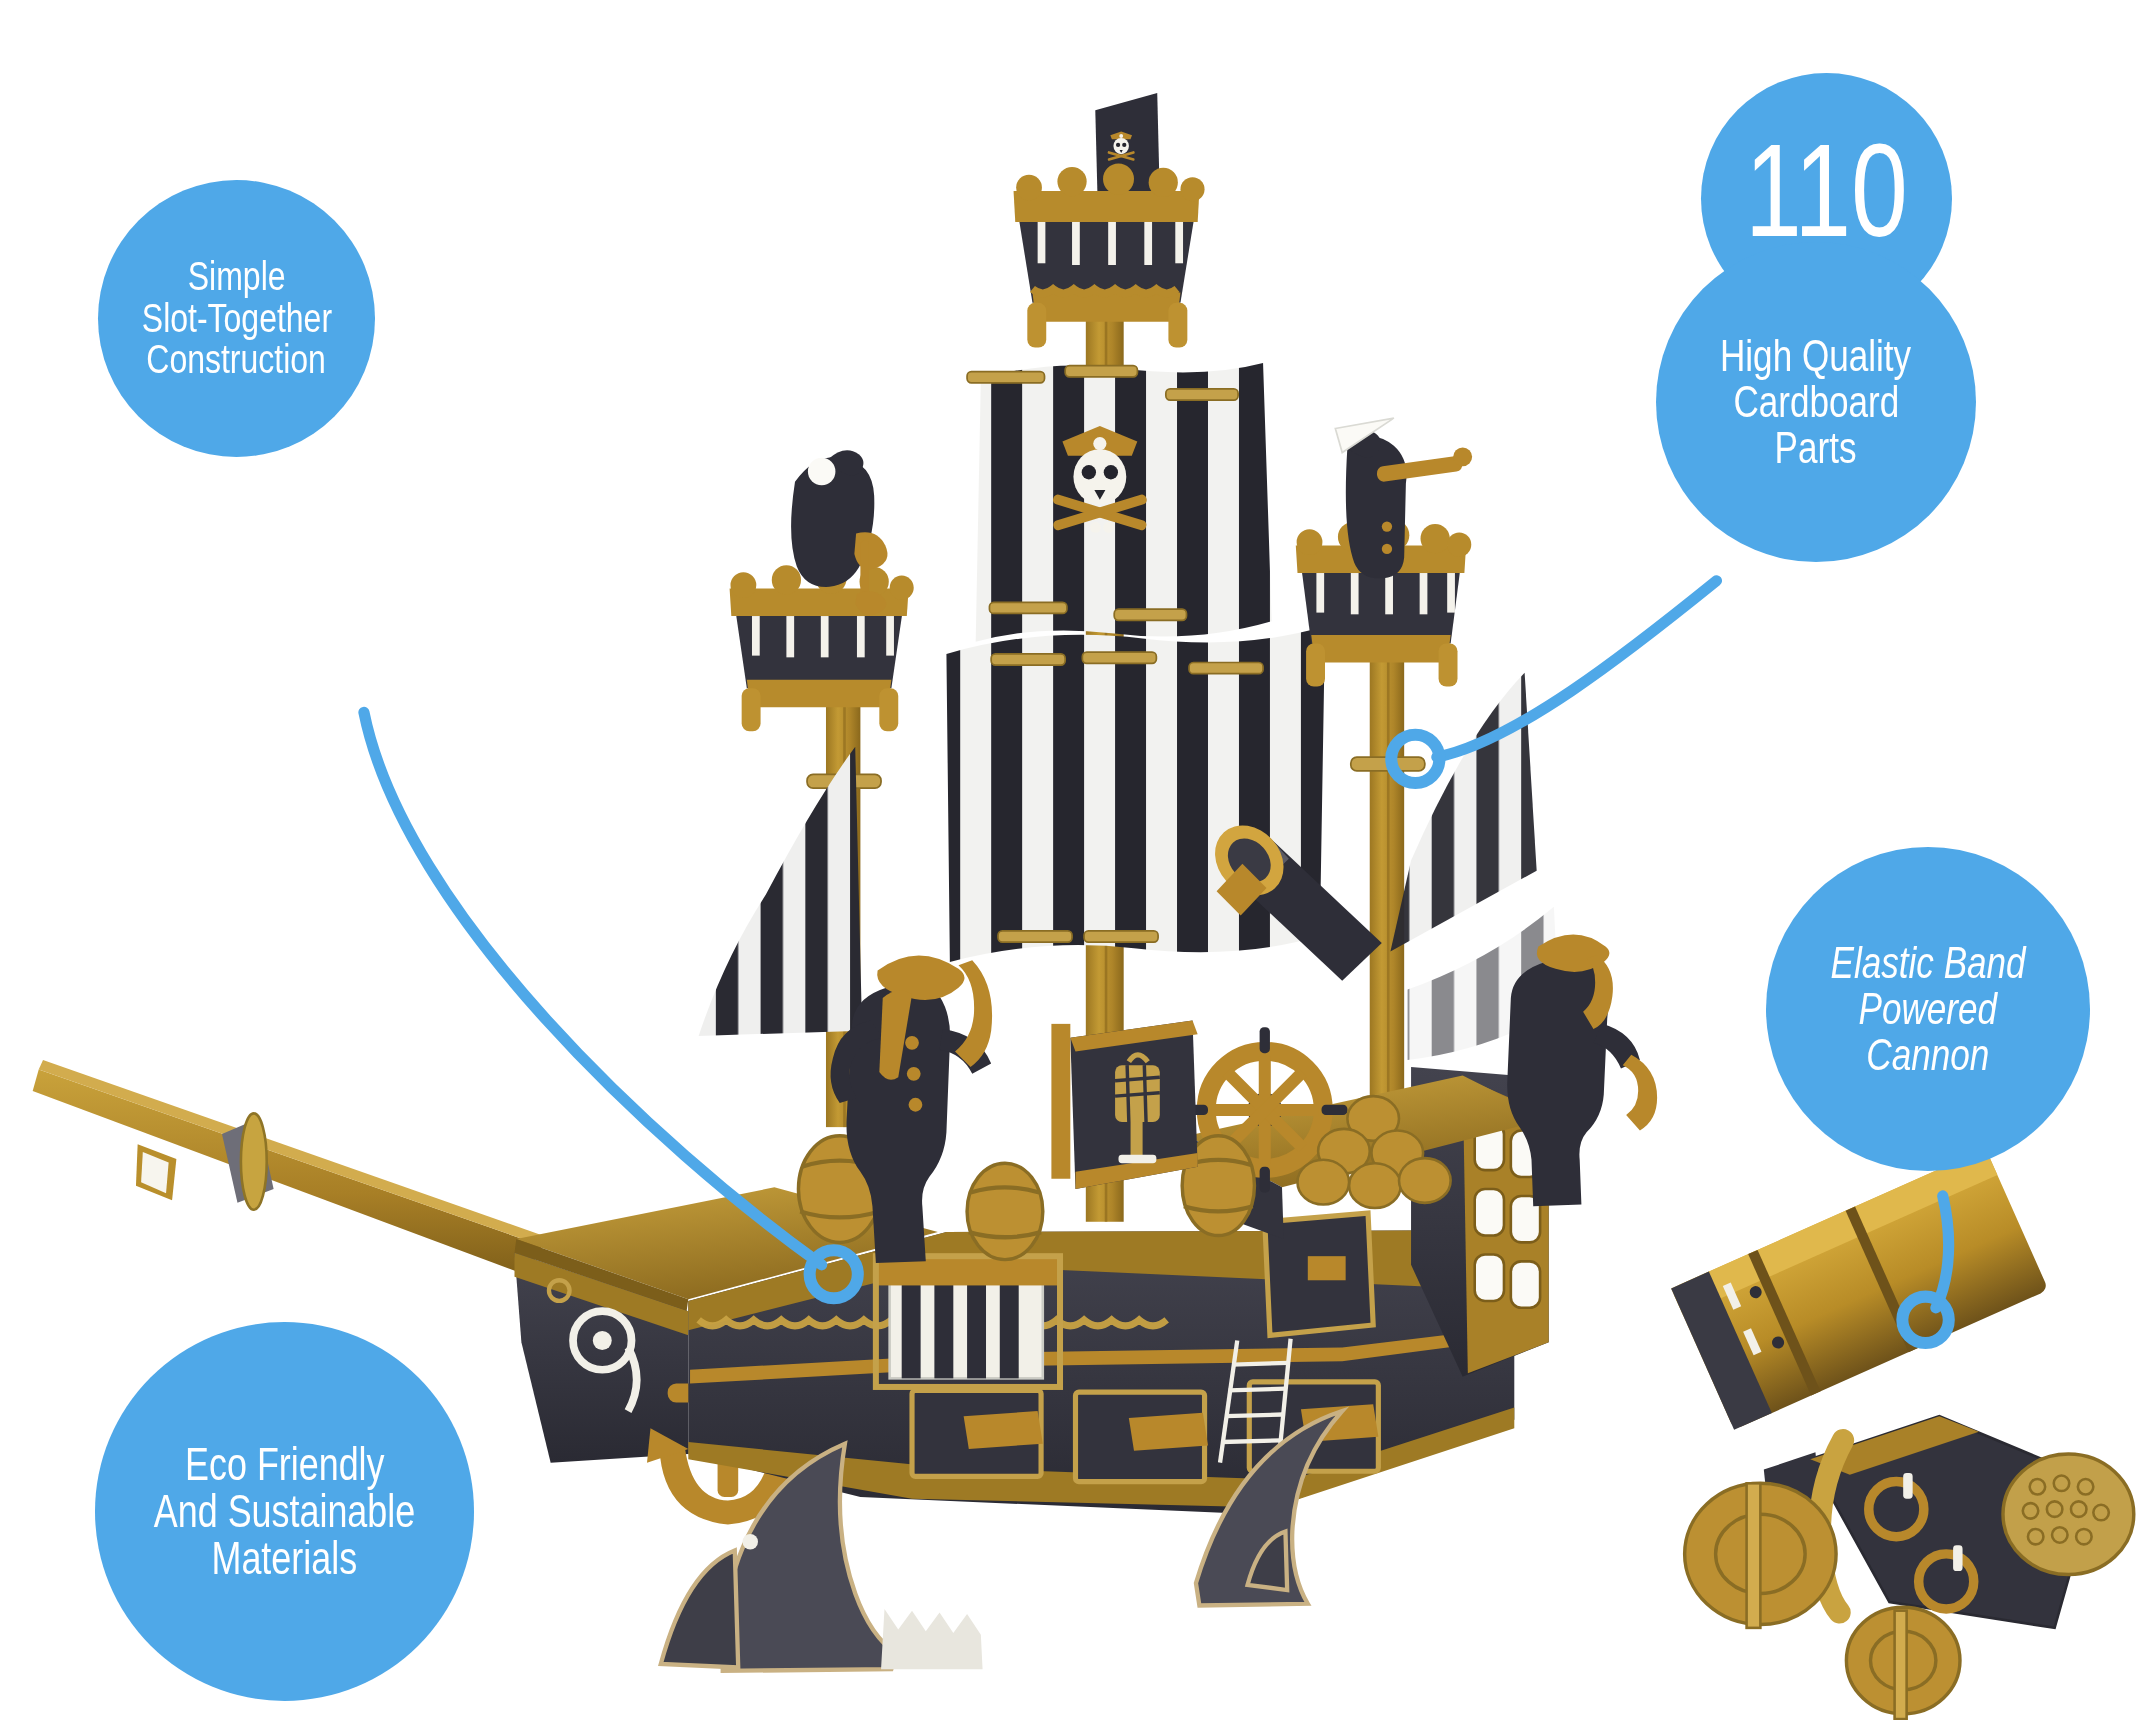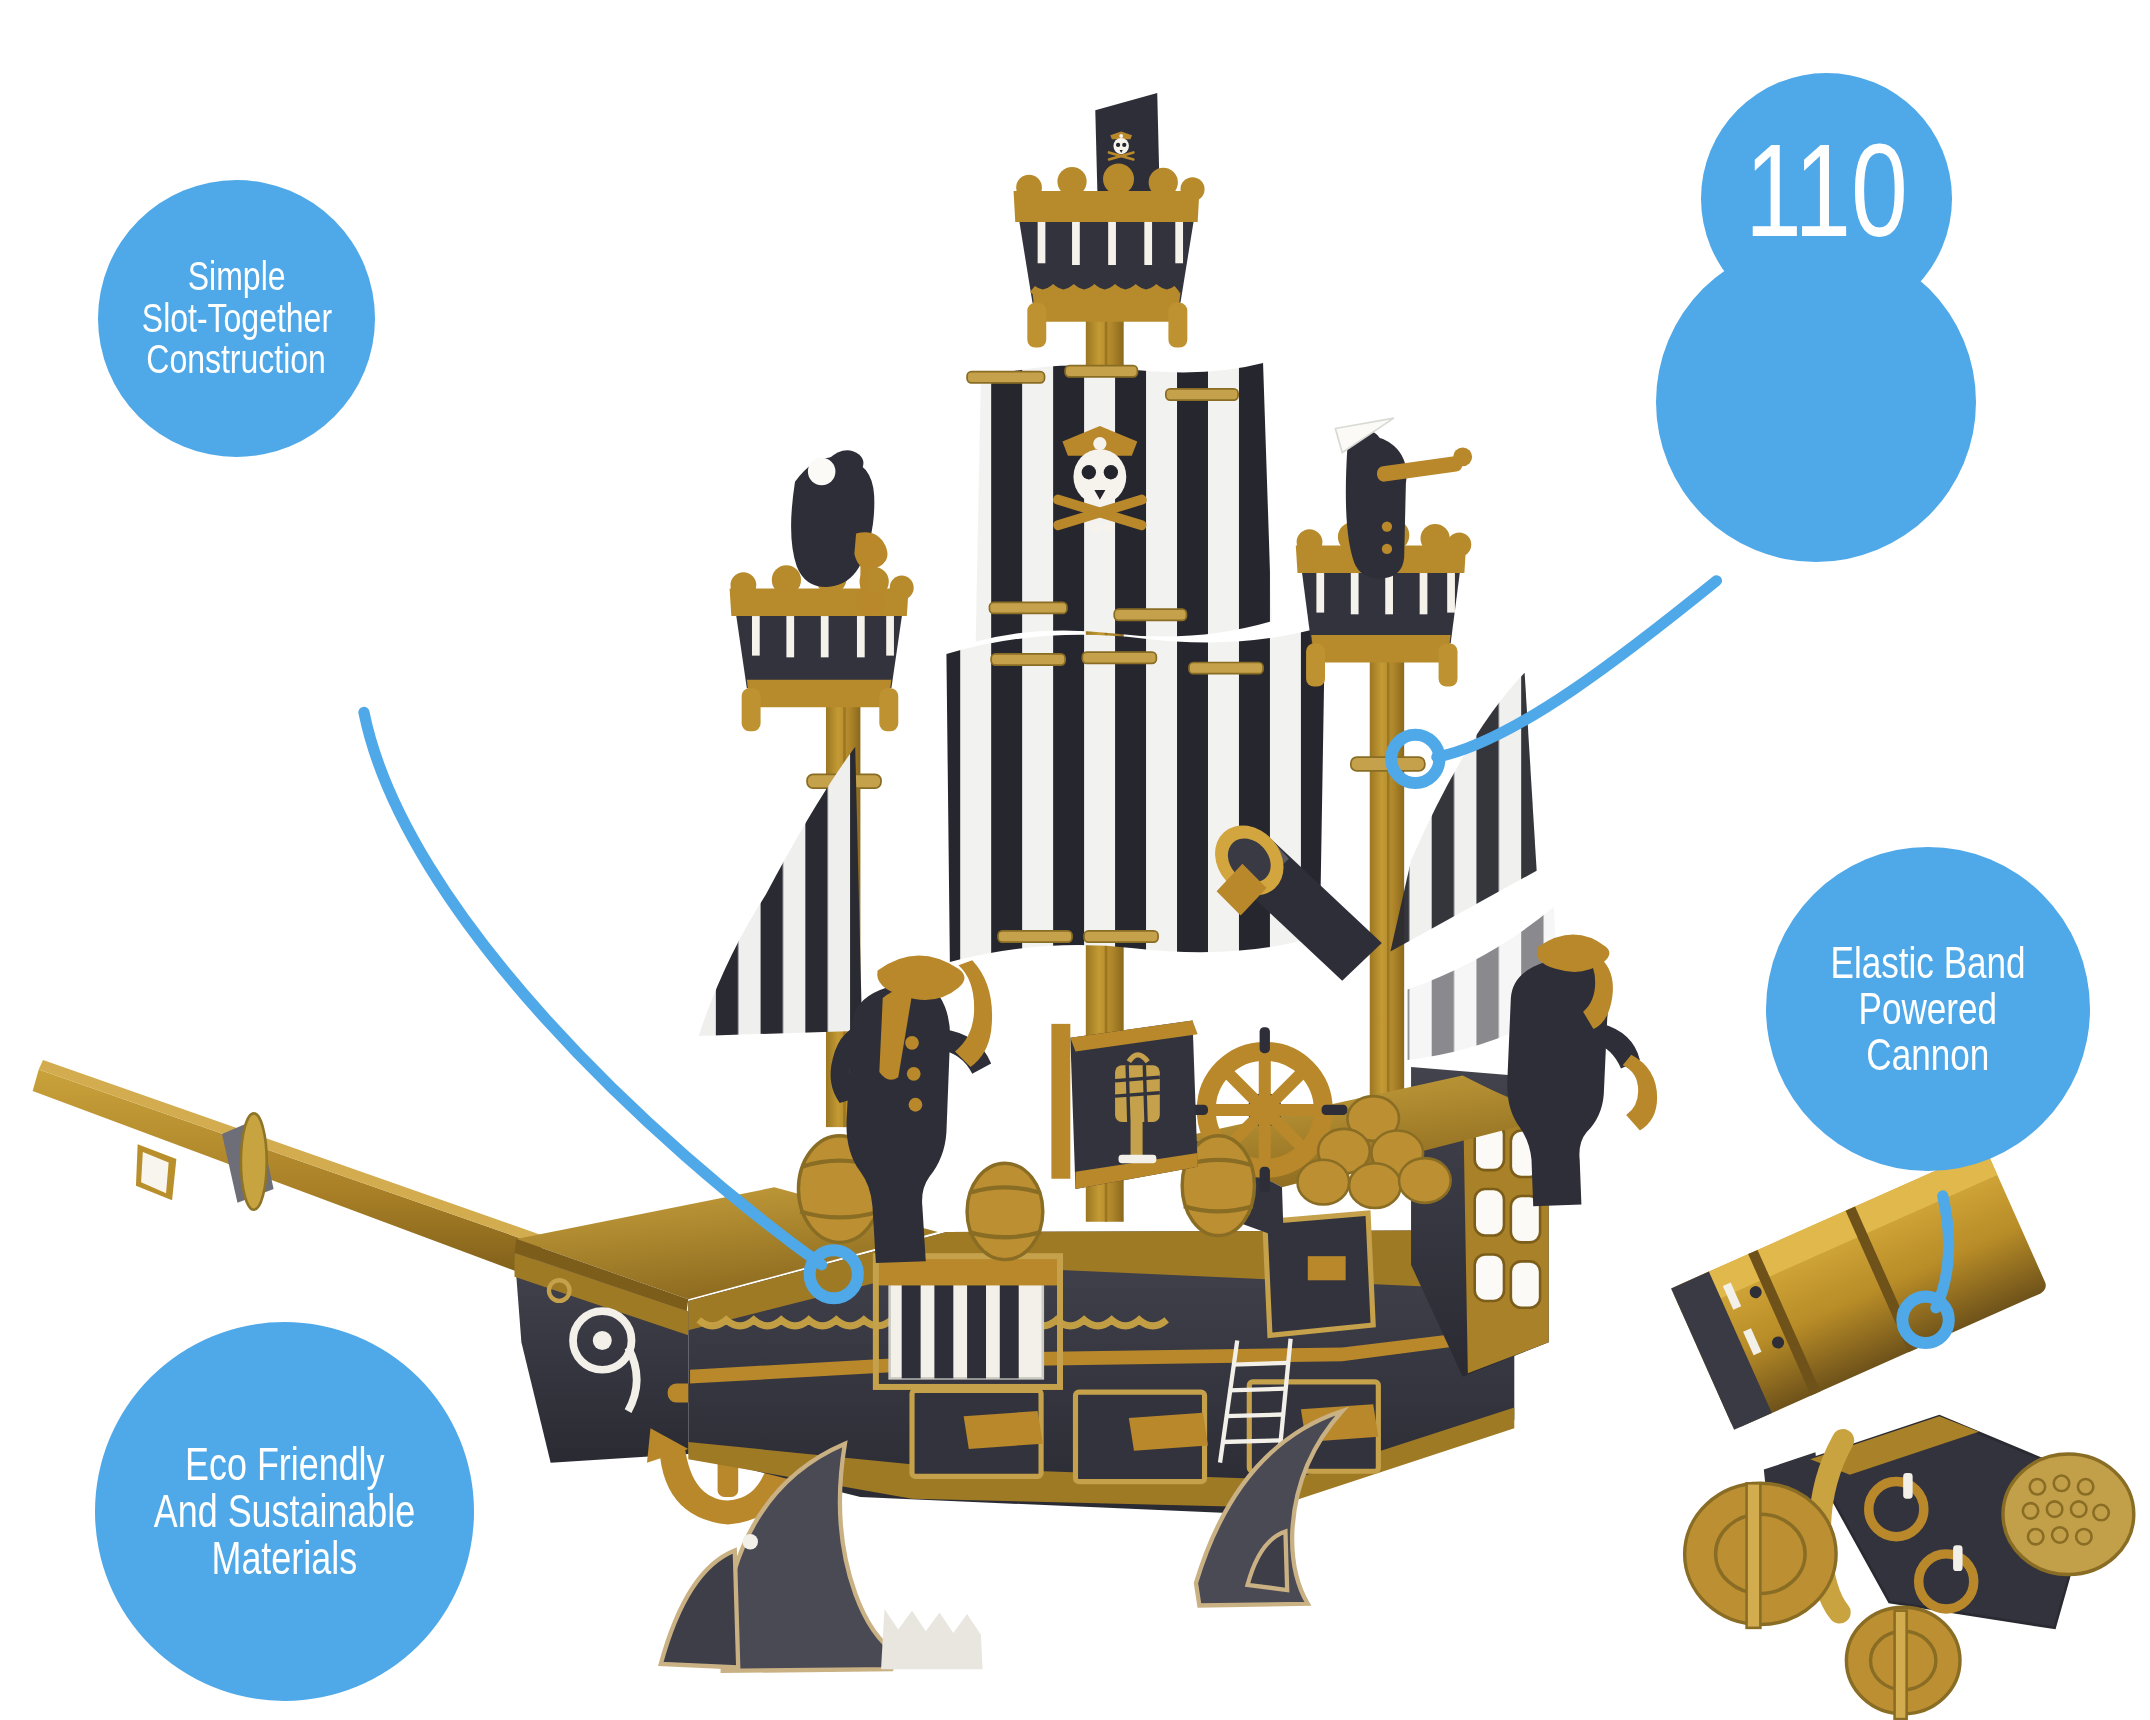--- a/index.html
+++ b/index.html
@@ -522,32 +522,37 @@
       <span class="line">Construction</span>
     </div>
   </div>
 
   <div class="bubble-wrap" style="left:1656px; top:73px; width:387px; height:499px;">
     <div class="bubble-disc" style="left:45px;top:0;width:251px;height:251px;background:#4FA8E8;"></div>
     <div class="bubble-disc" style="left:0;top:169px;width:320px;height:320px;background:#4FA8E8;"></div>
     <div class="bubble-text big-number" style="left:45px;top:-6.9px;width:251px;height:251px;font-size:131px;">
       <span class="line">110</span>
     </div>
+    <div class="bubble-text" style="left:0;top:169px;width:320px;height:320px;font-size:45px;">
+      <span class="line">High Quality</span>
+      <span class="line">Cardboard</span>
+      <span class="line">Parts</span>
+    </div>
   </div>
 
   <div class="bubble-wrap" style="left:95px; top:1322px; width:379px; height:379px;">
     <div class="bubble-disc" style="left:0;top:0;width:379px;height:379px;background:#4FA8E8;"></div>
     <div class="bubble-text" style="font-size:46px;">
       <span class="line">Eco Friendly</span>
       <span class="line">And Sustainable</span>
       <span class="line">Materials</span>
     </div>
   </div>
 
-  <div class="bubble-wrap" style="left:1766px; top:847px; width:324px; height:324px;">
+  <div class="bubble-wrap" style="left:1766px; top:847px; width:324px; height:324px;font-style:italic;">
     <div class="bubble-disc" style="left:0;top:0;width:324px;height:324px;background:#4FA8E8;"></div>
     <div class="bubble-text" style="font-size:45px;">
       <span class="line">Elastic Band</span>
       <span class="line">Powered</span>
       <span class="line">Cannon</span>
     </div>
   </div>
 
 </div>
 

